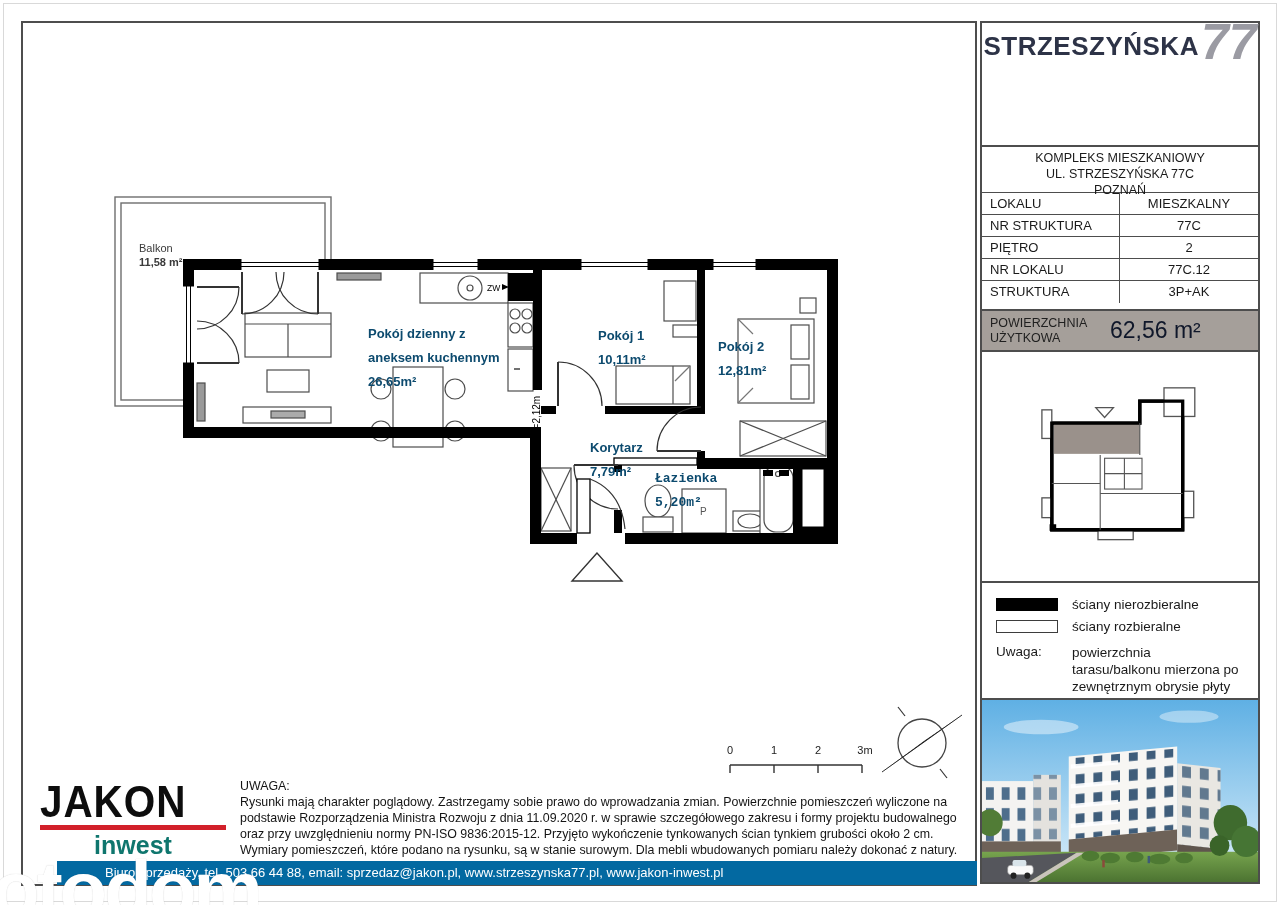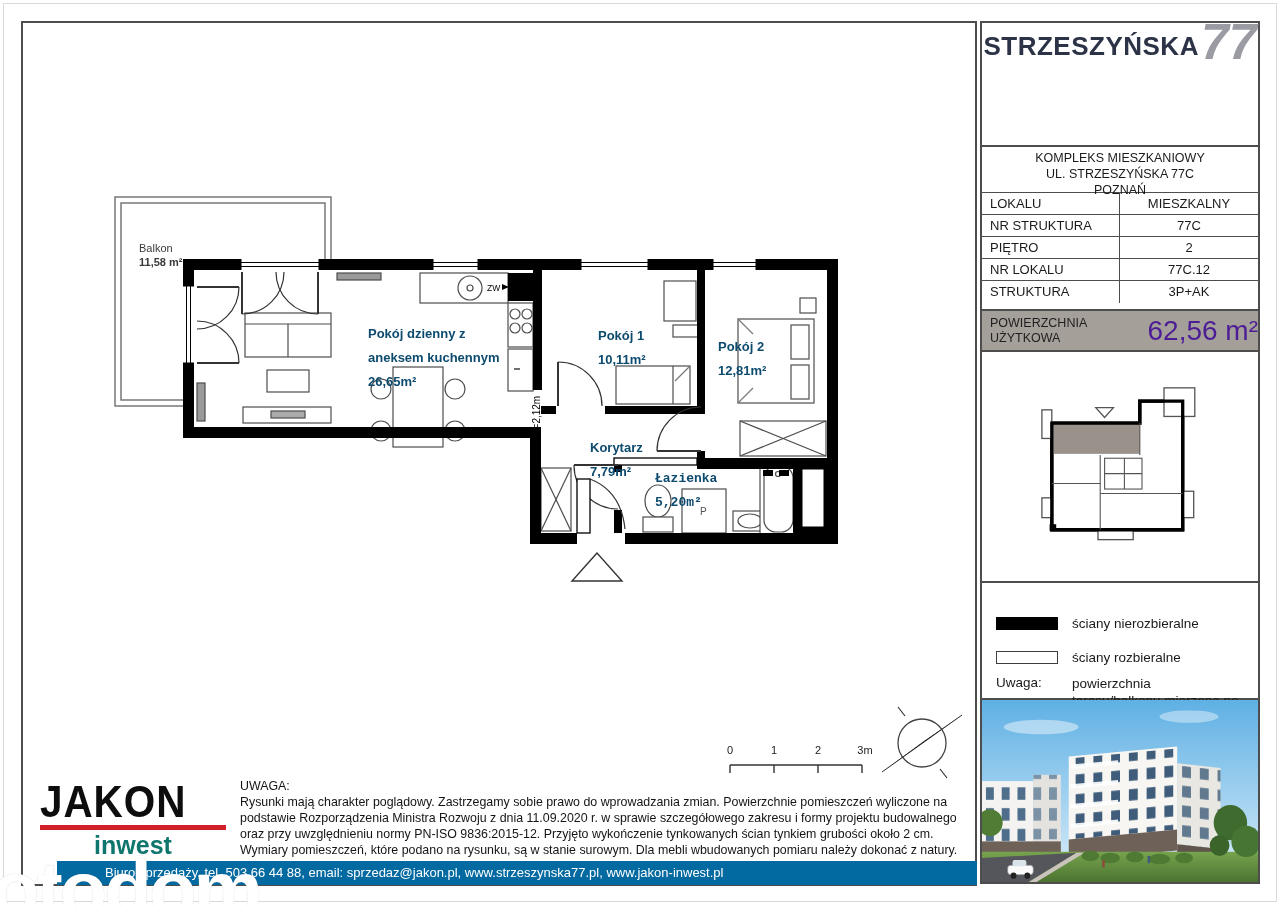--- a/index.html
+++ b/index.html
@@ -22,24 +22,24 @@
   #logo-name{font-size:26px;font-weight:bold;letter-spacing:.5px;color:#2d3347;line-height:30px;}
   #logo-number{font-size:50px;font-weight:bold;font-style:italic;color:#9b9ba3;line-height:38px;margin-left:2px;}
   #info-table{height:164px;}
   #info-header{height:46px;box-sizing:border-box;border-bottom:1px solid #4d4d4d;text-align:center;font-size:12.5px;line-height:16px;padding-top:3px;}
   .info-row{height:22px;box-sizing:border-box;border-bottom:1px solid #4d4d4d;display:flex;font-size:13px;}
   .info-row:last-child{border-bottom:none;}
   .info-label{width:138px;box-sizing:border-box;border-right:1px solid #4d4d4d;padding:3px 0 0 8px;}
   .info-value{flex:1;text-align:center;padding-top:3px;}
   #area-row{height:41px;background:#a59f9a;display:flex;align-items:center;}
   #area-label{width:120px;font-size:12.5px;line-height:15px;padding-left:8px;color:#1f1f1f;}
-  #area-value{flex:1;text-align:right;font-size:28px;color:#4c1d95;}
+  #area-value{flex:1;text-align:left;font-size:23px;color:#0f172a;}
   #siteplan-box{height:231px;display:flex;align-items:center;justify-content:center;}
   #legend-box{height:117px;padding:14px 0 0 14px;box-sizing:border-box;font-size:13.5px;}
-  .legend-row{display:flex;align-items:center;margin-bottom:7px;margin-top:19px;}
+  .legend-row{display:flex;align-items:center;margin-bottom:7px;}
   .legend-swatch{width:62px;height:13px;margin-right:14px;box-sizing:border-box;}
   .swatch-solid{background:#000;}
   .swatch-outline{background:#fff;border:1.5px solid #3d3d3d;}
   #legend-note{display:flex;margin-top:10px;}
   #legend-note-label{width:76px;}
   #legend-note-text{width:170px;line-height:17px;}
   #photo-box{flex:1;border-bottom:none;overflow:hidden;}
 
   
   #jakon{position:absolute;left:40px;top:779px;width:192px;z-index:2;}

